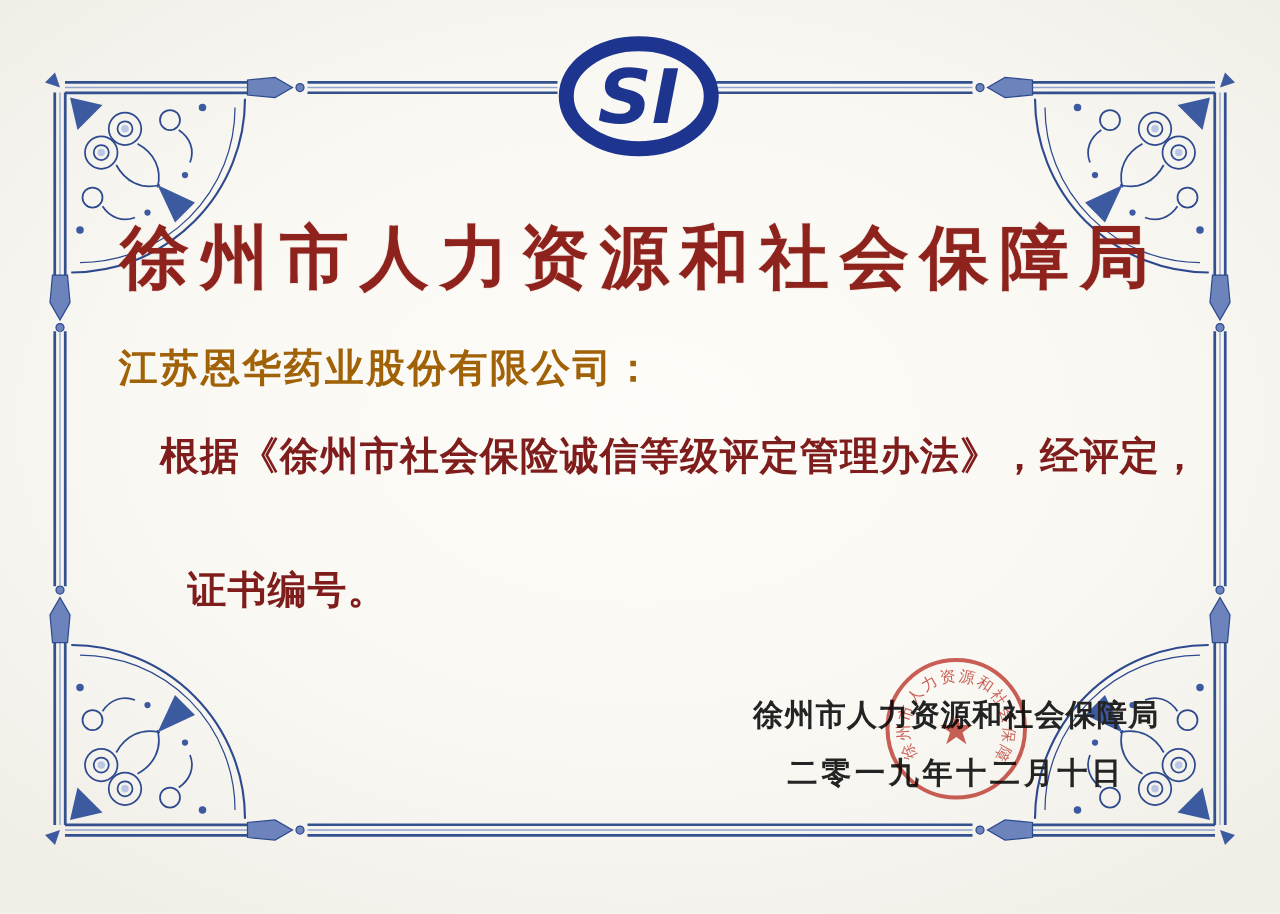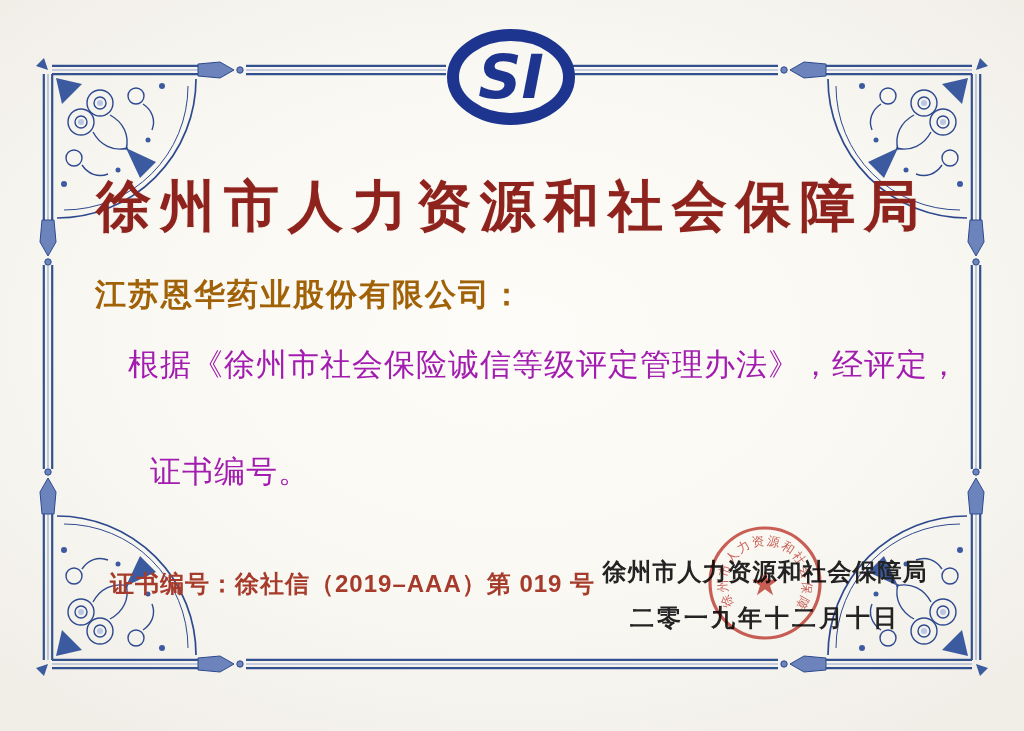--- a/index.html
+++ b/index.html
@@ -15,21 +15,21 @@
     left:0;top:170px;width:1024px;text-align:center;
     font-family:"Liberation Serif","DejaVu Serif",serif;
     font-weight:bold;font-size:55px;letter-spacing:9px;
     color:#8e221c;text-shadow:0 0 1px rgba(142,34,28,.4);
     white-space:nowrap;
   }
   .addressee{
     left:95px;top:274px;font-size:31px;font-weight:700;color:#a16207;
     letter-spacing:2px;white-space:nowrap;
   }
-  .bodyline{font-size:31px;font-weight:400;color:#a21caf;letter-spacing:1px;white-space:nowrap;}
+  .bodyline{font-size:31px;font-weight:700;color:#7f1d1d;letter-spacing:1px;white-space:nowrap;}
   .line1{left:128px;top:344px;}
   .line2{left:90px;top:399px;}
   .line3{left:150px;top:451px;}
   .certno{
     left:110px;top:568px;font-size:24px;font-weight:bold;color:#a63b2b;
     letter-spacing:1px;white-space:nowrap;
   }
   .issuer{
     left:600px;top:556px;width:330px;text-align:center;
     font-size:24px;font-weight:bold;color:#232323;letter-spacing:1px;white-space:nowrap;
@@ -132,21 +132,20 @@
     <text x="73" y="76" text-anchor="middle" font-family="DejaVu Sans, sans-serif" font-style="italic" font-weight="bold" font-size="60" fill="#1e3590">SI</text>
   </svg>
 
   <div class="abs title">徐州市人力资源和社会保障局</div>
 
   <div class="abs addressee">江苏恩华药业股份有限公司：</div>
 
   <div class="abs bodyline line1">根据《徐州市社会保险诚信等级评定管理办法》，经评定，</div>
   <div class="abs bodyline line3">证书编号。</div>
 
-  <div class="abs certno">证书编号：徐社信（2019–AAA）第 019 号</div>
 
   <div class="abs issuer">徐州市人力资源和社会保障局</div>
   <div class="abs issue-date">二零一九年十二月十日</div>
 
   <svg class="seal abs" viewBox="0 0 140 140" xmlns="http://www.w3.org/2000/svg">
     <defs>
       <path id="sealArc" d="M 38.8 91.7 A 38 38 0 1 1 101.2 91.7" fill="none"></path>
     </defs>
     <circle cx="70" cy="70" r="55" fill="none" stroke="#c5453c" stroke-width="3.2"></circle>
     <text x="70" y="82" text-anchor="middle" font-size="34" fill="#c5453c">★</text>

